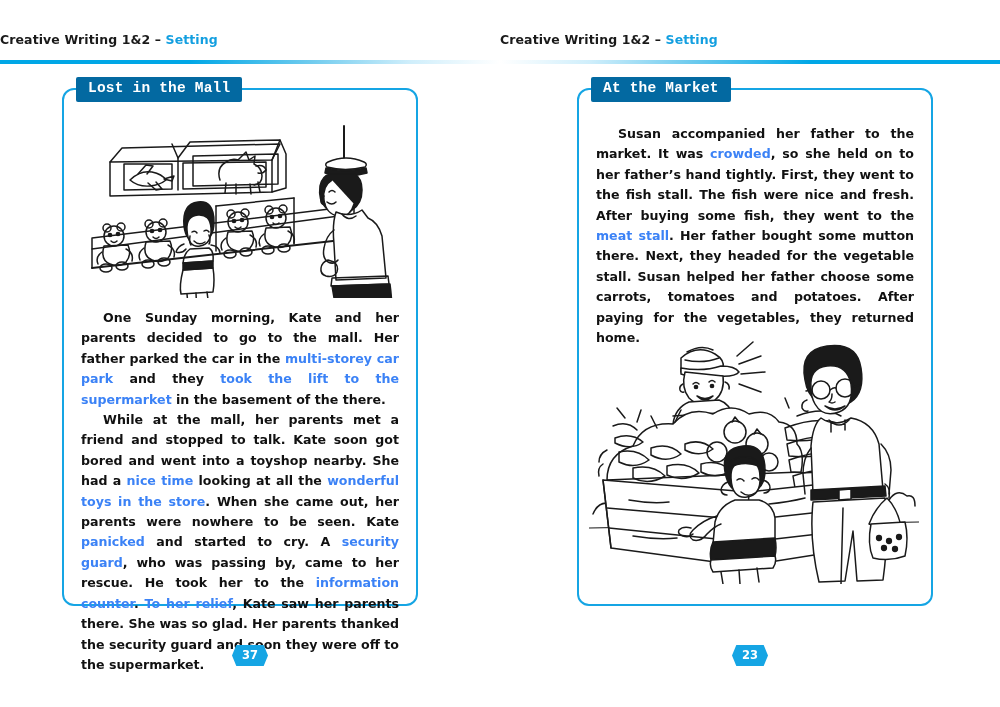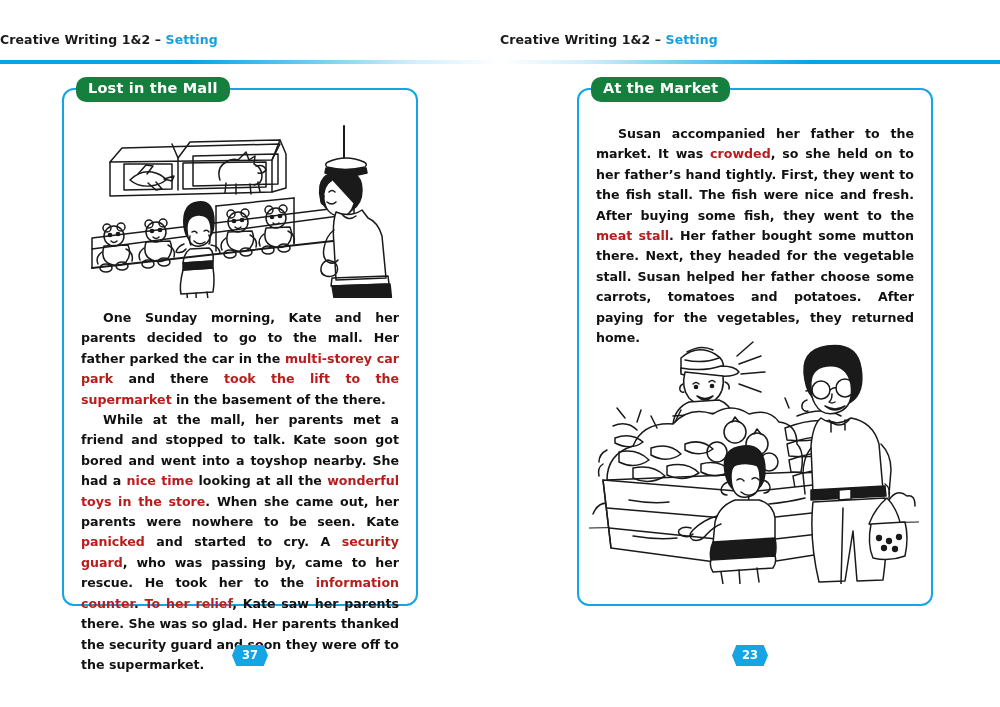--- a/index.html
+++ b/index.html
@@ -19,28 +19,28 @@
       background:linear-gradient(to right,#00A7E6 0%,#00A7E6 38%,#6fcbee 62%,#cfeefb 82%,#ffffff 100%);}
   .page-right .rule{left:0;
       background:linear-gradient(to left,#00A7E6 0%,#00A7E6 38%,#6fcbee 62%,#cfeefb 82%,#ffffff 100%);}
 
   
   .box{position:absolute;left:62px;top:88px;width:356px;height:518px;
        border:2px solid #15A5E4;border-radius:12px;box-sizing:border-box;background:#fff;}
   .page-right .box{left:77px;padding-left:28px;}
 
   .box-title{position:absolute;top:-13px;left:12px;
-       background:#15803d;color:#ffffff;font-size:14.5px;font-weight:bold;
-       padding:4px 12px 5px 12px;border-radius:10px;white-space:nowrap;
-       letter-spacing:.2px;line-height:1.1;}
+       background:#0369a1;color:#ffffff;font-size:14.5px;font-weight:bold;
+       padding:4px 12px 5px 12px;border-radius:2px;white-space:nowrap;
+       letter-spacing:.2px;line-height:1.1;font-family:Liberation Mono, monospace;}
 
   .body-txt{font-size:12.6px;line-height:20.4px;color:#111111;
             text-align:justify;text-justify:inter-word;font-weight:600;}
   .body-txt p{margin:0;text-indent:22px;}
-  .hl{color:#b91c1c;}
+  .hl{color:#3b82f6;}
 
   .box-inner{position:absolute;left:17px;right:17px;}
 
   
   .illus{position:absolute;}
 
   
   .pnum{position:absolute;bottom:41px;left:50%;transform:translateX(-50%);
         width:36px;height:21px;}
   .pnum .hex{position:absolute;inset:0;background:#15A5E4;
@@ -177,21 +177,21 @@
               <path d="M254 112 q-8 6 -10 18 q-2 10 4 14 q6 3 10 -2"></path>
               <path d="M248 142 q-6 2 -7 8 q-1 6 5 8 q8 2 11 -4 q2 -6 -3 -10 Z"></path>
               <path d="M252 160 l56 -2 l1 8 l-58 2 Z"></path>
               <path d="M252 168 l58 -2 q4 30 0 60 l-20 1 l-2 -40 l-5 40 l-20 1 q-6 -30 -11 -60 Z" fill="#1a1a1a" stroke="#1a1a1a"></path>
             </g>
           </g>
         </svg>
       </div>
 
       <div class="box-inner body-txt" style="top:218px;" id="left-text">
-          <p><span class="">One Sunday morning, Kate and her parents decided to go to the mall. Her father parked the car in the </span><span class="hl">multi-storey car park</span><span class=""> and there </span><span class="hl">took the lift to the supermarket</span><span class=""> in the basement of the there.</span></p>
+          <p><span class="">One Sunday morning, Kate and her parents decided to go to the mall. Her father parked the car in the </span><span class="hl">multi-storey car park</span><span class=""> and they </span><span class="hl">took the lift to the supermarket</span><span class=""> in the basement of the there.</span></p>
           <p><span class="">While at the mall, her parents met a friend and stopped to talk. Kate soon got bored and went into a toyshop nearby. She had a </span><span class="hl">nice time</span><span class=""> looking at all the </span><span class="hl">wonderful toys in the store</span><span class="">. When she came out, her parents were nowhere to be seen. Kate </span><span class="hl">panicked</span><span class=""> and started to cry. A </span><span class="hl">security guard</span><span class="">, who was passing by, came to her rescue. He took her to the </span><span class="hl">information counter</span><span class="">. </span><span class="hl">To her relief</span><span class="">, Kate saw her parents there. She was so glad. Her parents thanked the security guard and soon they were off to the supermarket.</span></p>
         </div>
     </div>
 
     <div class="pnum">
       <div class="hex"></div>
       <div class="n">37</div>
     </div>
   </div>
 

